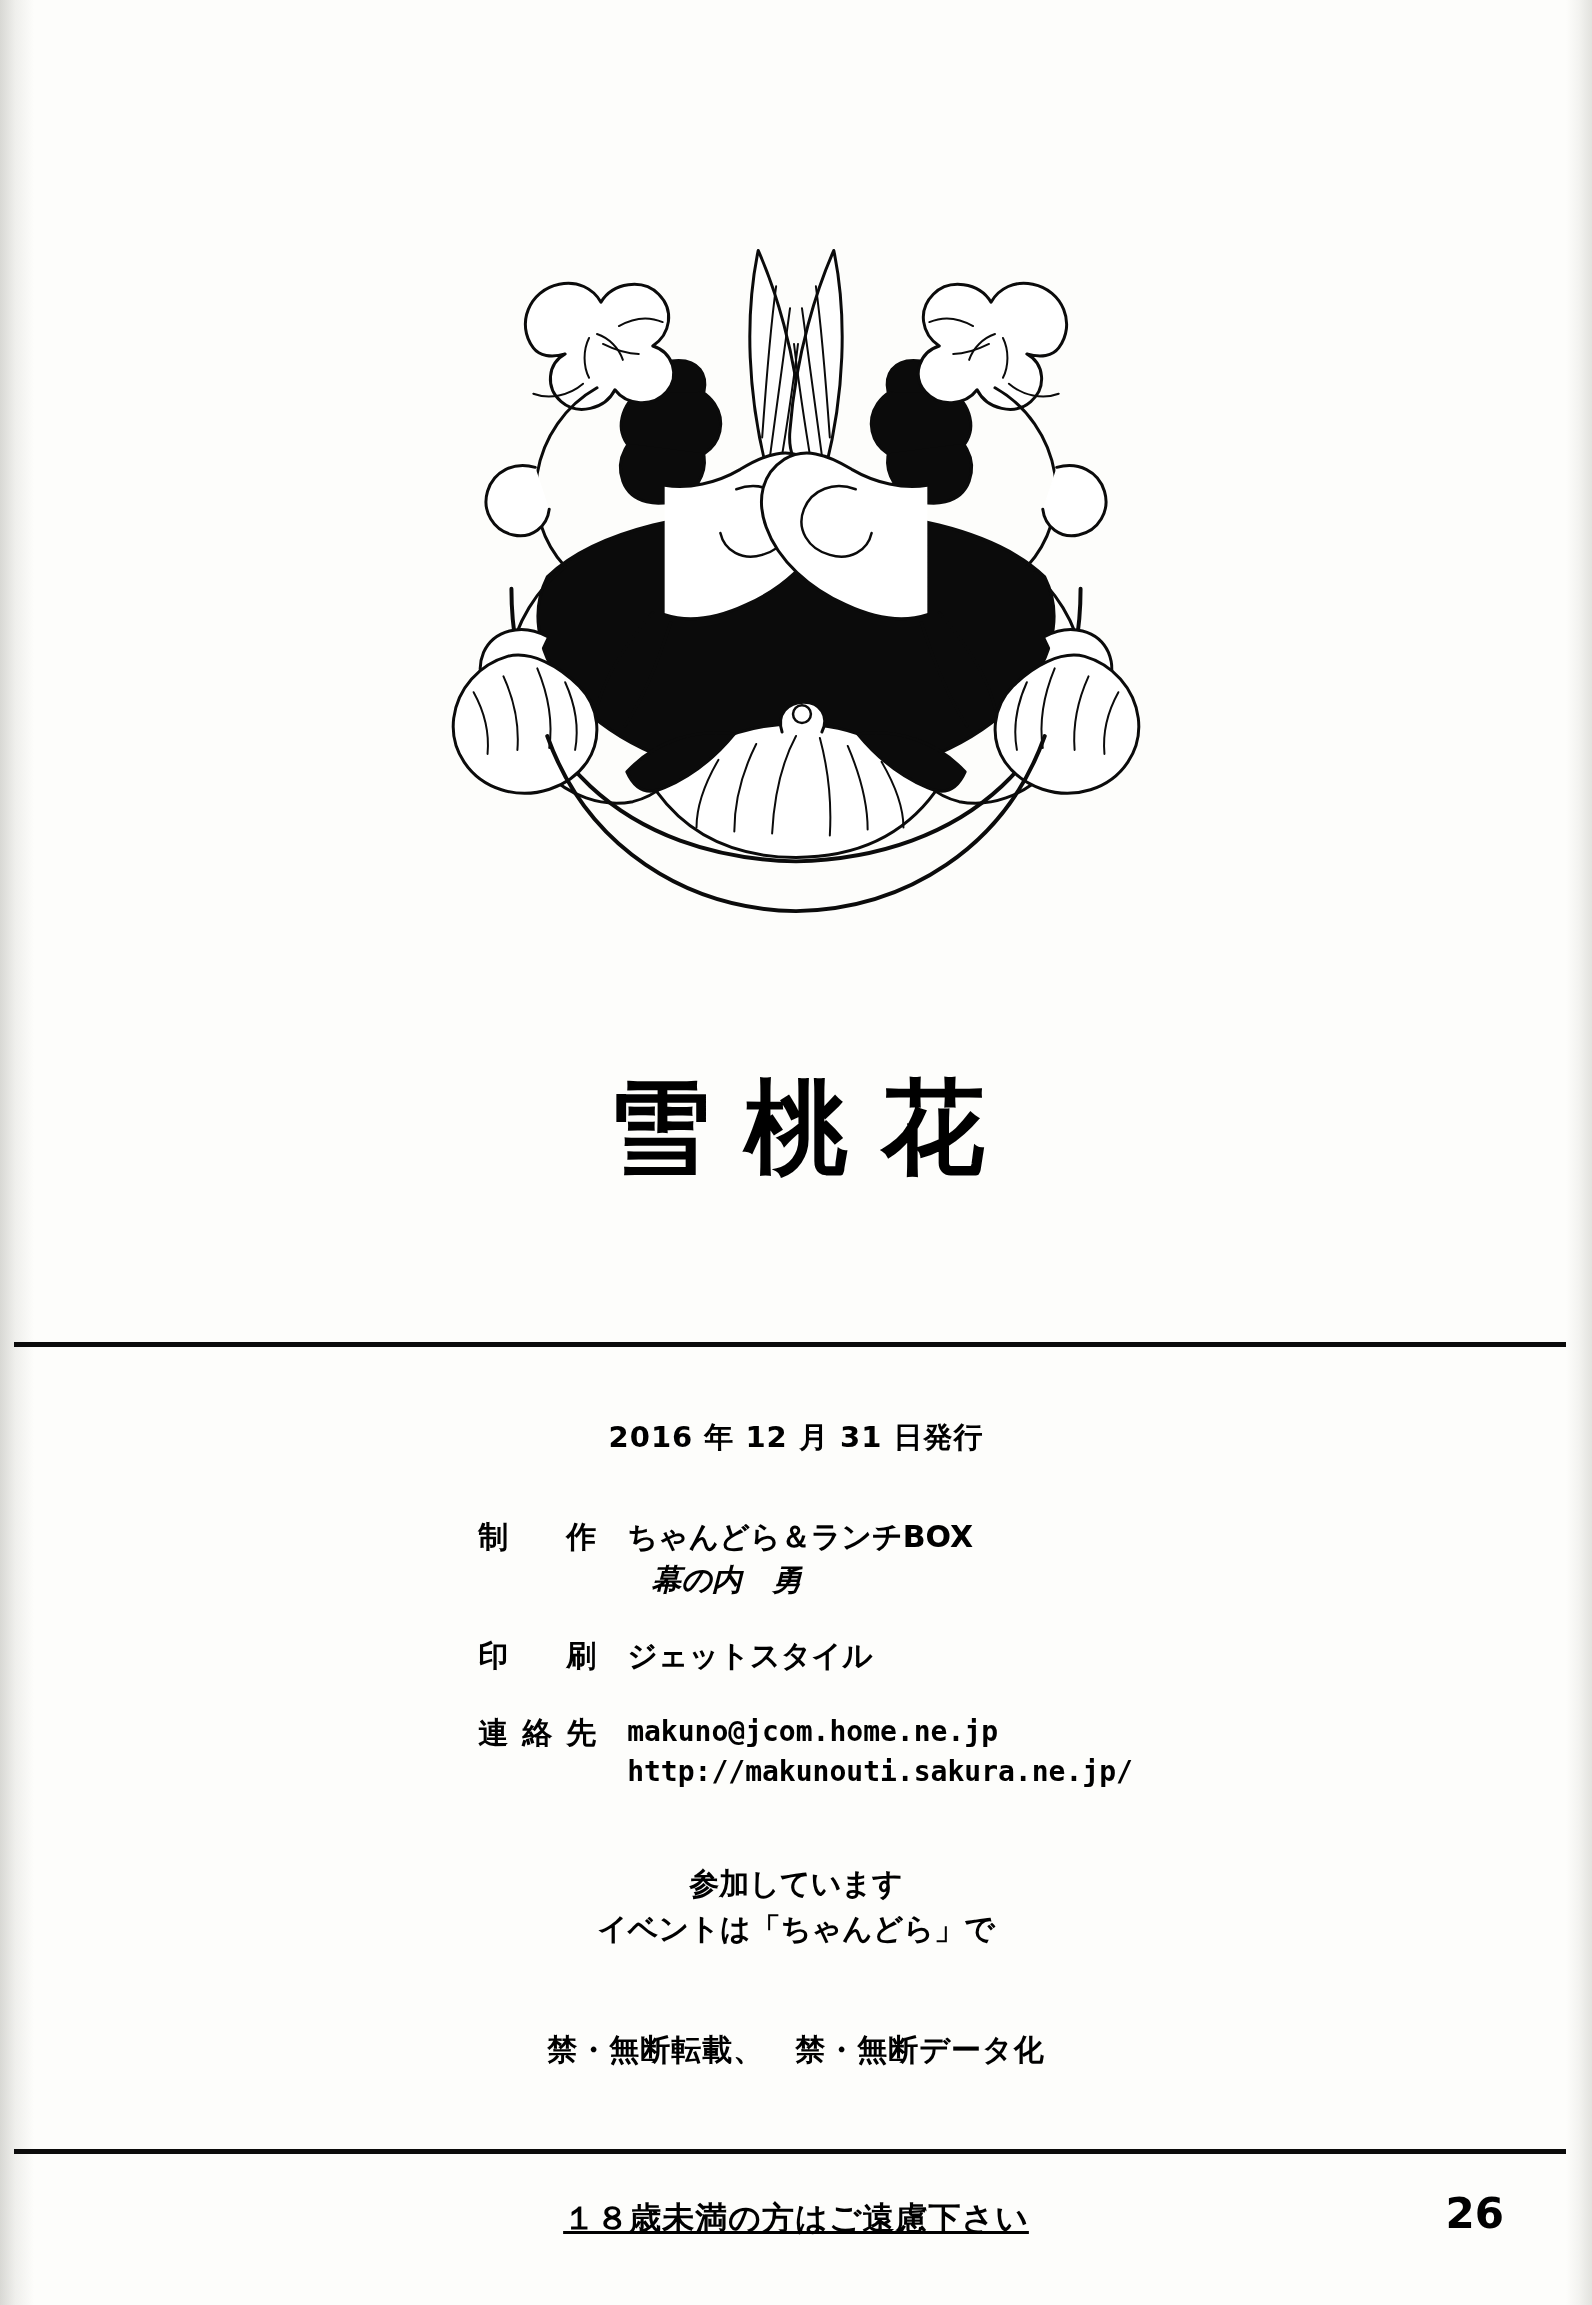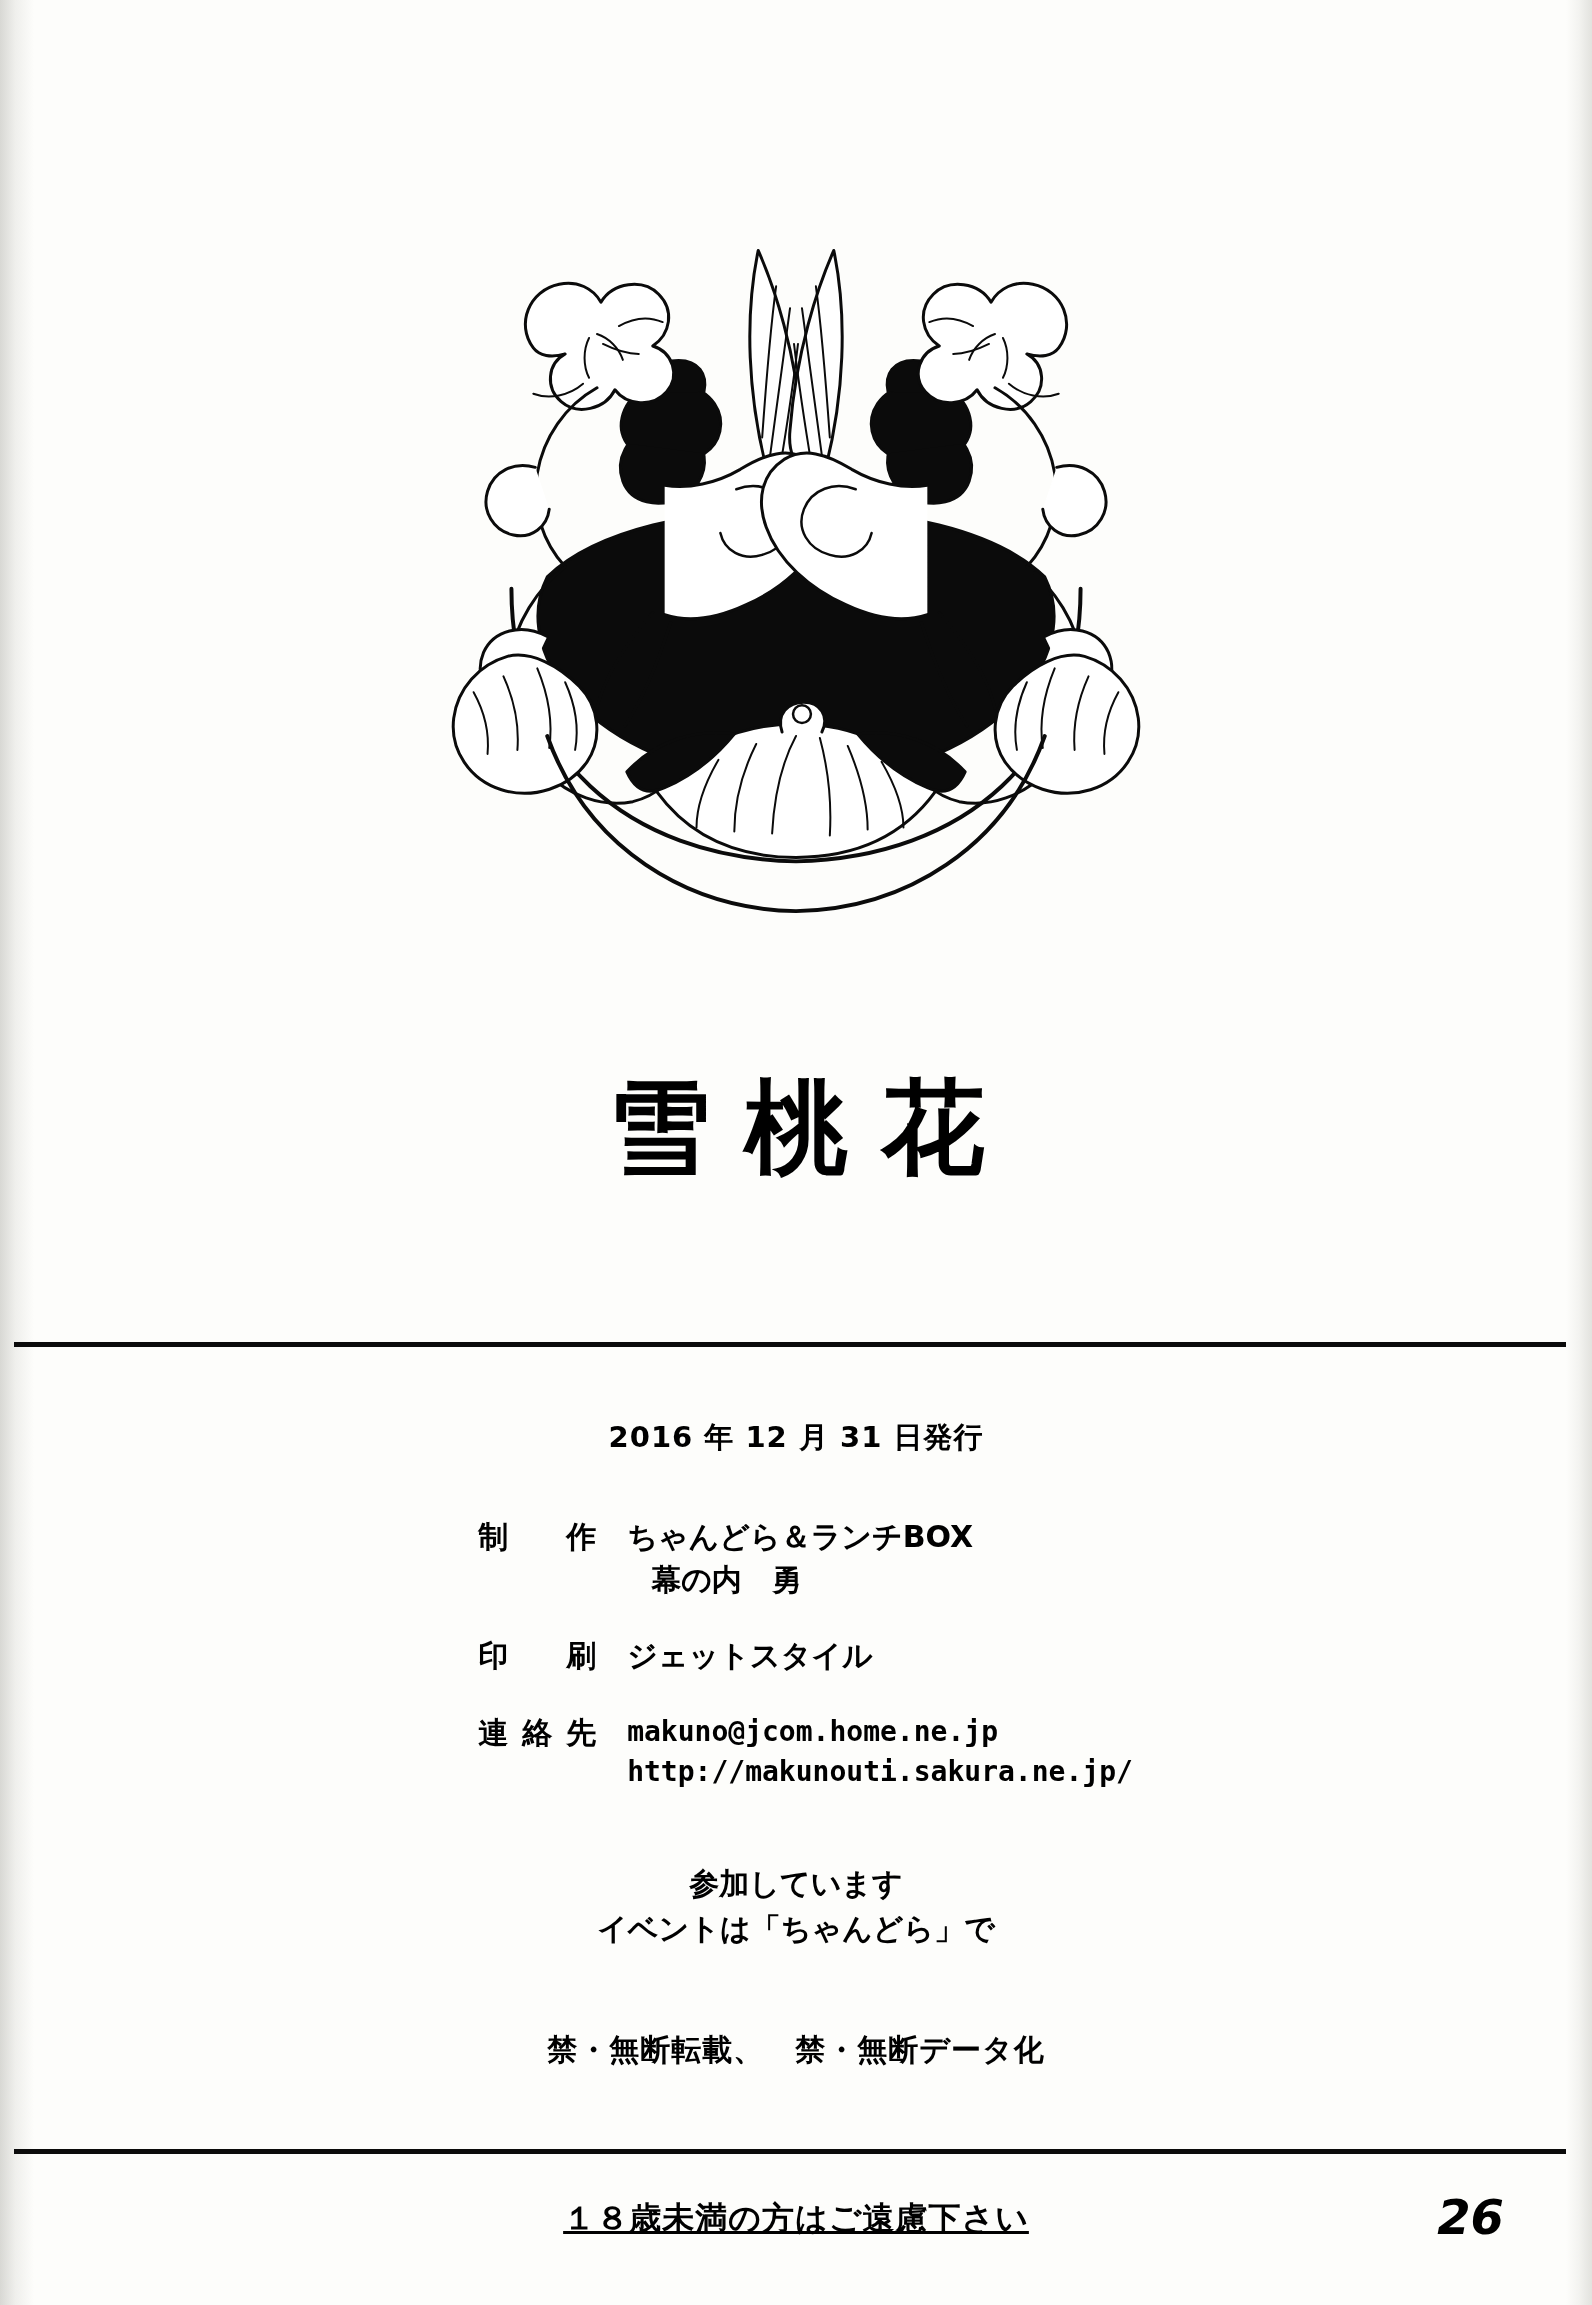--- a/index.html
+++ b/index.html
@@ -112,21 +112,21 @@
   }
   .credit-values { flex: 1 1 auto; }
   .credit-values .mono {
     font-family: "DejaVu Sans Mono", "Liberation Mono", monospace;
     font-size: 28px;
     letter-spacing: 0px;
     display: block;
     line-height: 1.42;
   }
   .credit-values .plain { display: block; }
-  .credit-values .indent { padding-left: 24px; }
+  .credit-values .indent { padding-left: 24px; font-style: italic; }
 
   .event-note {
     margin-top: 36px;
     font-size: 30px;
     font-weight: bold;
     line-height: 1.5;
   }
   .no-repro {
     margin-top: 79px;
     font-size: 30px;
@@ -144,24 +144,23 @@
     font-size: 32px;
     font-weight: bold;
     font-family: "DejaVu Sans", "Liberation Sans", sans-serif;
     letter-spacing: 1px;
     text-decoration: underline;
   }
   .page-number {
     position: absolute;
     top: 2189px;
     right: 88px;
-    font-size: 48px;
+    font-size: 42px;
     font-weight: bold;
     font-family: "DejaVu Sans", "Liberation Sans", sans-serif;
-    font-style: italic;
   }
 </style>
 </head>
 <body>
 
 <div class="page">
 
   <div class="illustration">
     <svg viewBox="0 0 1000 800" xmlns="http://www.w3.org/2000/svg" aria-hidden="true">
       <g fill="none" stroke="#0b0b0b" stroke-width="3" stroke-linecap="round" stroke-linejoin="round">

